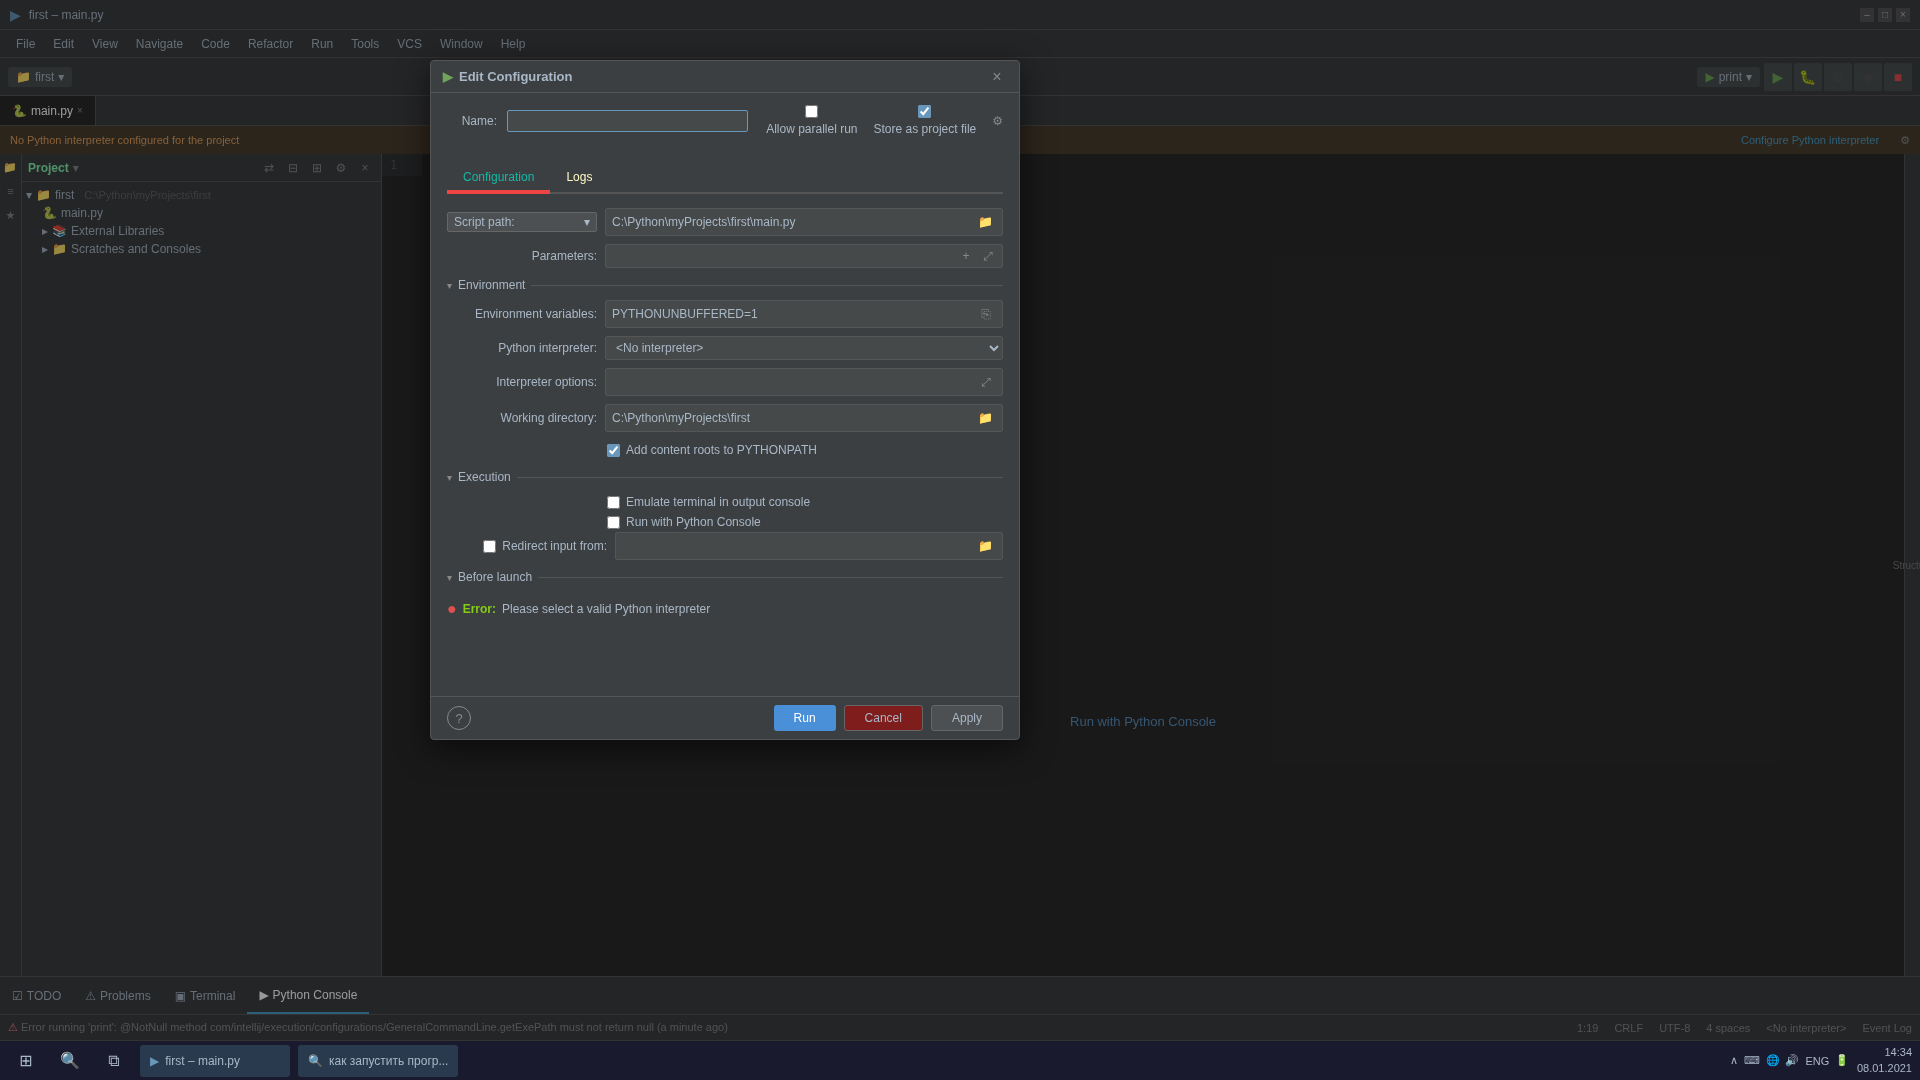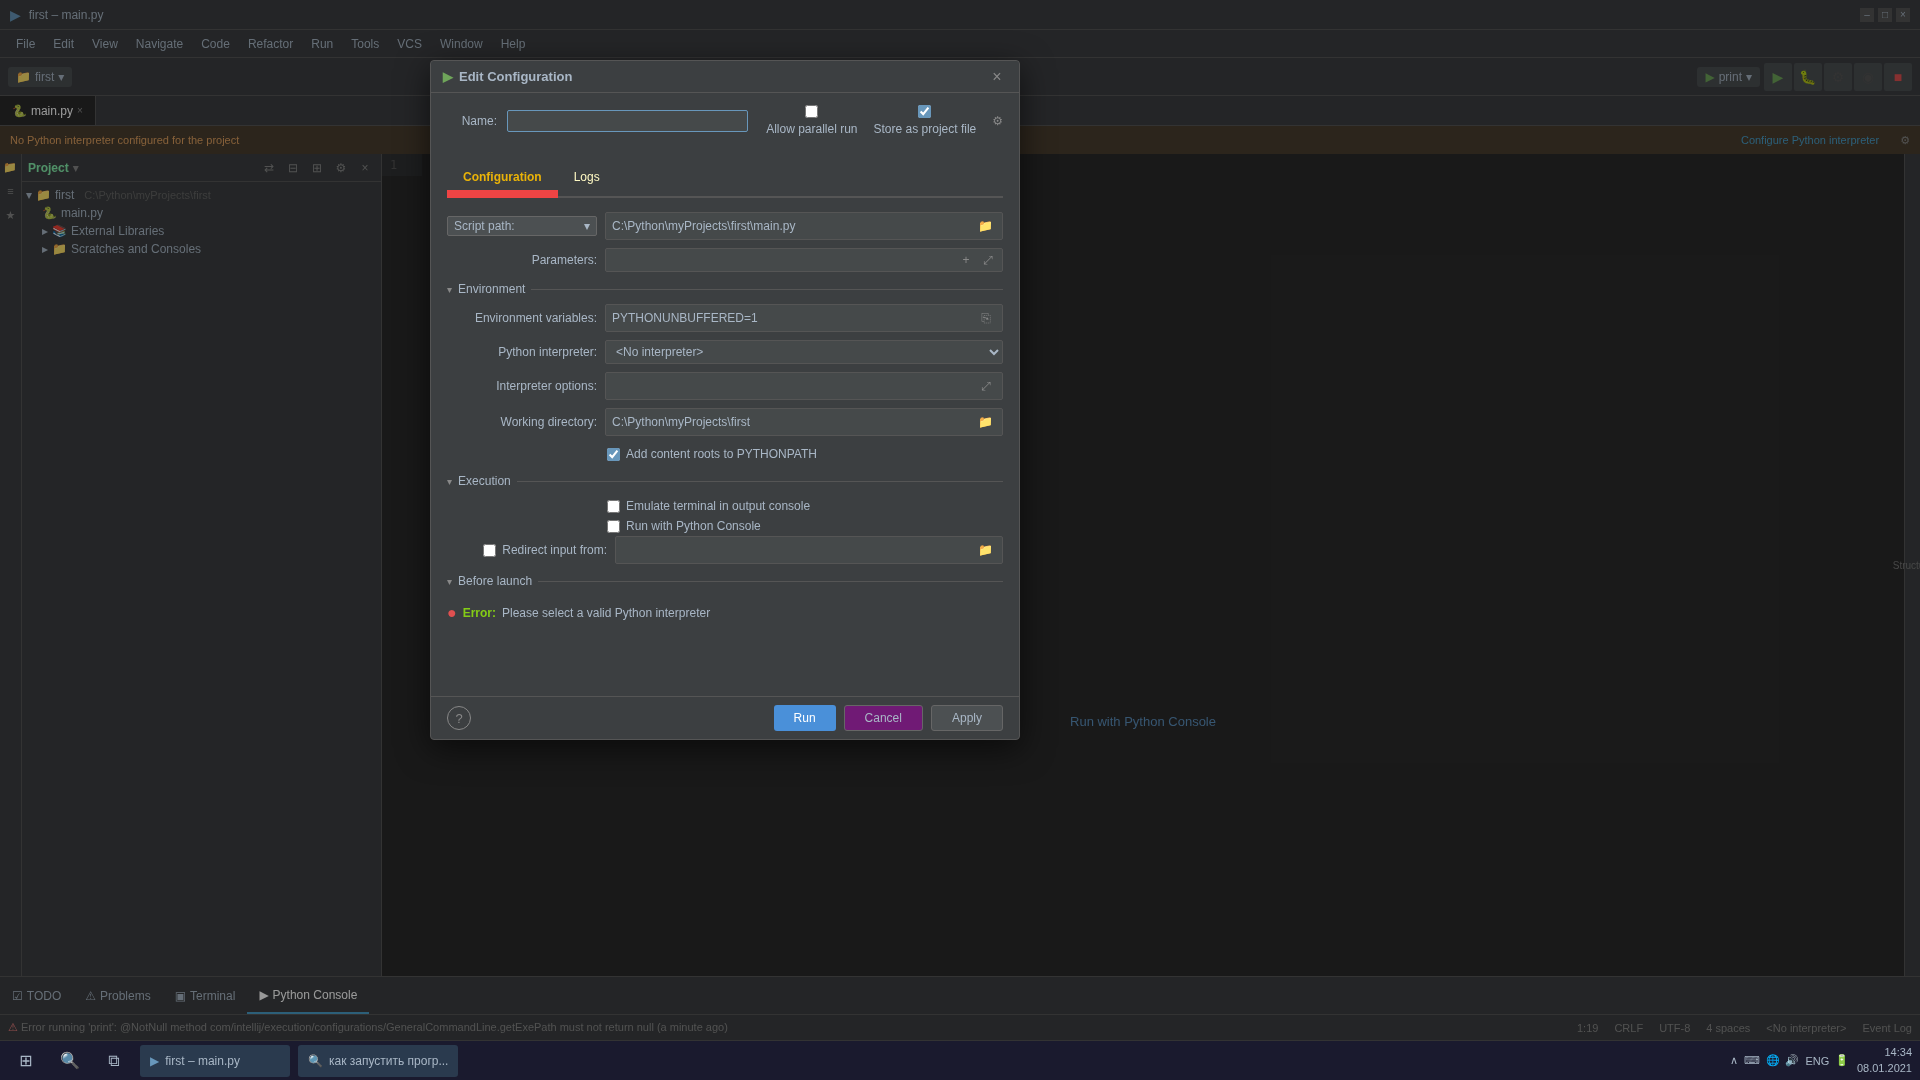--- a/index.html
+++ b/index.html
@@ -465,23 +465,22 @@
     }
     .dialog-tab {
       padding: 6px 16px;
       font-size: 12px;
       color: #fef9c3;
       cursor: pointer;
       border-bottom: 2px solid transparent;
       margin-bottom: -2px;
     }
     .dialog-tab.active {
-      color: #eab308;
-      border-bottom: 8px solid #ef4444;
-      font-weight: bold;
+      color: #14b8a6;
+      border-bottom: 4px solid #ef4444;
     }
 
     
     .form-row {
       display: flex;
       align-items: center;
       margin-bottom: 8px;
       gap: 8px;
     }
     .form-label {
@@ -629,21 +628,21 @@
     .btn-run {
       background: #4a90d9;
       color: #fff;
       border: none;
       padding: 5px 20px;
       border-radius: 3px;
       cursor: pointer;
       font-size: 12px;
     }
     .btn-cancel {
-      background: #701a75;
+      background: #7f1d1d;
       color: #a9b7c6;
       border: 1px solid #666;
       padding: 5px 20px;
       border-radius: 3px;
       cursor: pointer;
       font-size: 12px;
     }
     .btn-apply {
       background: #4c5052;
       color: #a9b7c6;

